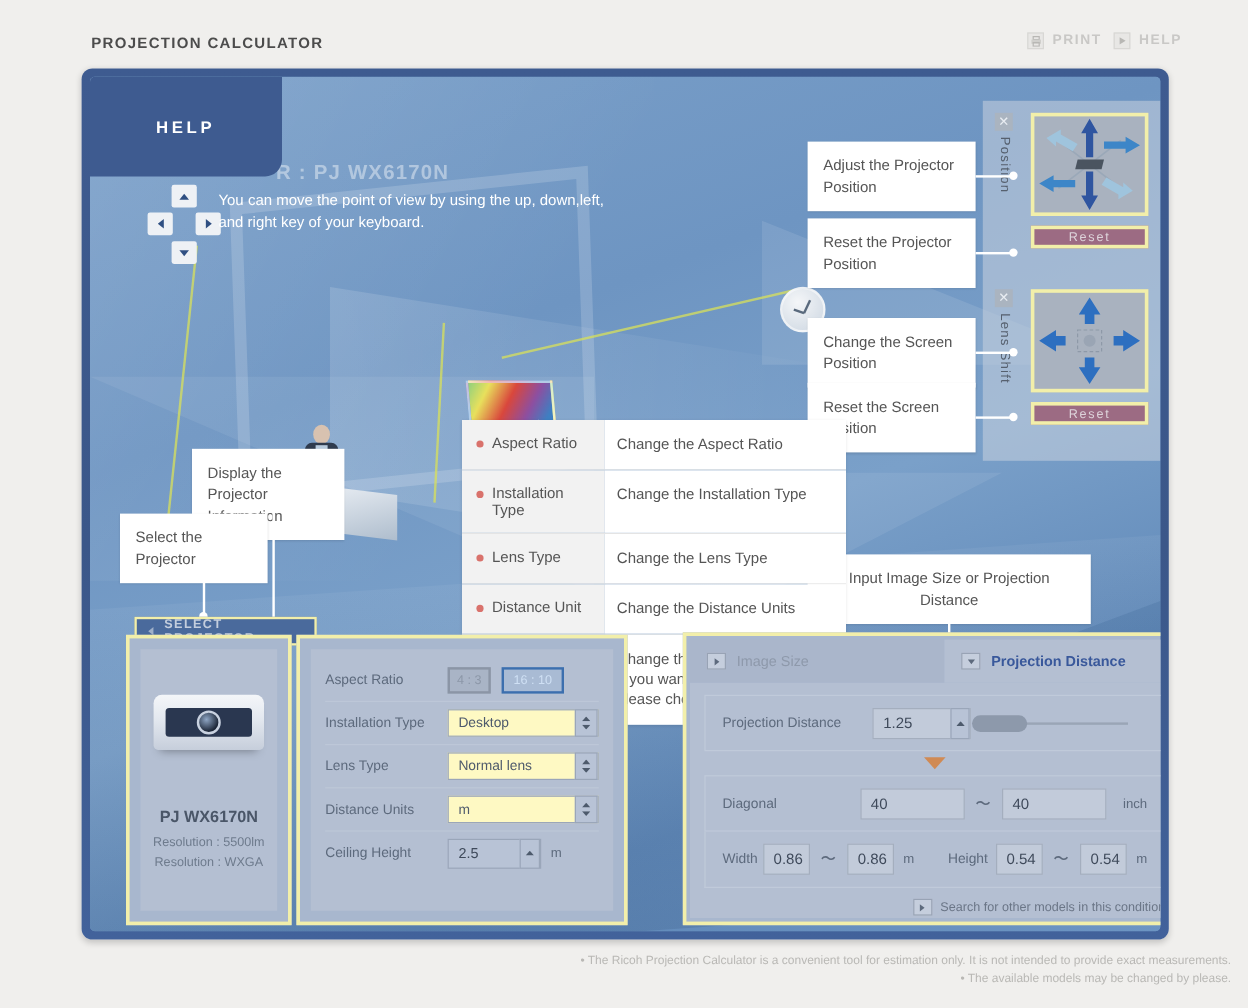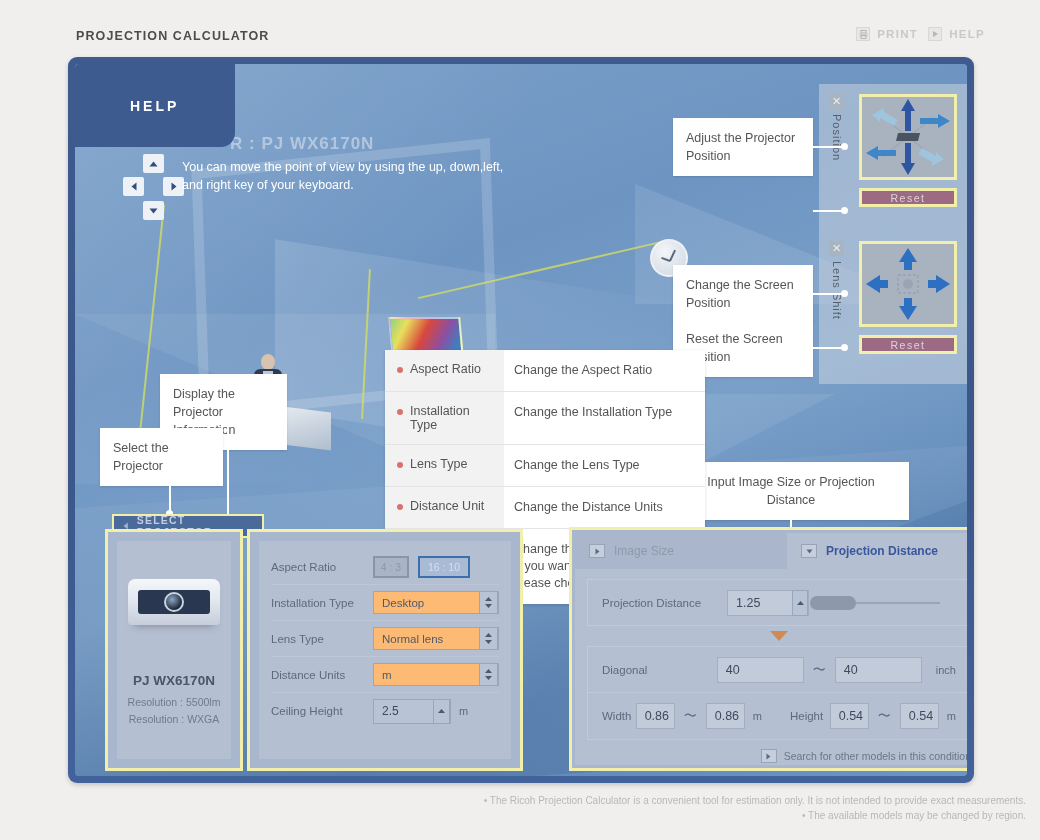--- a/index.html
+++ b/index.html
@@ -164,21 +164,21 @@
   .proj-spec { margin-top: 7px; font-size: 10.5px; color: #6e7b8d; line-height: 15px; text-align: center; }
 
   .settings { position: absolute; left: 9px; top: 9px; right: 9px; bottom: 9px;
     background: #b4bfd2; padding: 8px 12px; }
   .set-row { display: flex; align-items: center; height: 36px; border-bottom: 1px solid #bdc7d8; }
   .set-row:last-child { border-bottom: none; }
   .set-label { width: 102px; font-size: 11.5px; color: #5d6a7d; }
   .ar-btn { width: 36px; height: 22px; display: flex; align-items: center; justify-content: center;
     font-size: 10.5px; color: #8c97a8; background: #a9b4c6; border: 2px solid #8b95a6; text-align: center; }
   .ar-btn.active { color: #cfe0f4; border-color: #3c6fae; background: #a9bbd4; width: 52px; }
-  .sel { position: relative; flex: 1; height: 23px; background: #fdba74; border: 1px solid #9aa6b9;
+  .sel { position: relative; flex: 1; height: 23px; background: #fef9c3; border: 1px solid #9aa6b9;
     display: flex; align-items: center; padding-left: 8px; font-size: 11.5px; color: #4e5a6c; }
   .spinner { position: absolute; right: 0; top: -1px; width: 19px; height: 23px;
     background: #b8c3d6; border: 1px solid #9aa6b9; display: flex;
     flex-direction: column; align-items: center; justify-content: center; gap: 3px; }
   .num { position: relative; width: 78px; height: 25px; background: #b8c3d6; border: 1px solid #9aa6b9;
     display: flex; align-items: center; padding-left: 8px; font-size: 12px; color: #3f4a5b; }
   .num .spinner { width: 17px; height: 25px; }
   .unit { margin-left: 8px; font-size: 11px; color: #5d6a7d; }
 
   
@@ -340,20 +340,23 @@
           </div>
         </div>
       </div>
 
       <div class="tip" style="left:598px;top:54px;width:140px;">
         <span>Adjust the Projector Position</span>
       </div>
       <div class="lead" style="left:738px;top:82px;width:32px;"></div>
       <div class="dot" style="left:766px;top:79px;"></div>
 
+      <div class="tip" style="left:598px;top:118px;width:140px;">
+        <span>Reset the Projector Position</span>
+      </div>
       <div class="lead" style="left:738px;top:146px;width:32px;"></div>
       <div class="dot" style="left:766px;top:143px;"></div>
 
       <div class="tip" style="left:598px;top:201px;width:140px;">
         <span>Change the Screen Position</span>
       </div>
       <div class="lead" style="left:738px;top:229px;width:32px;"></div>
       <div class="dot" style="left:766px;top:226px;"></div>
 
       <div class="tip" style="left:598px;top:255px;width:140px;">
@@ -584,16 +587,16 @@
           </div>
         </div>
 
       </div>
 
     </div>
   </div>
 
   <div class="footer">
     <div>• The Ricoh Projection Calculator is a convenient tool for estimation only. It is not intended to provide exact measurements.</div>
-    <div>• The available models may be changed by region.</div>
+    <div>• The available models may be changed by please.</div>
   </div>
 
 </div>
 
 </body></html>

